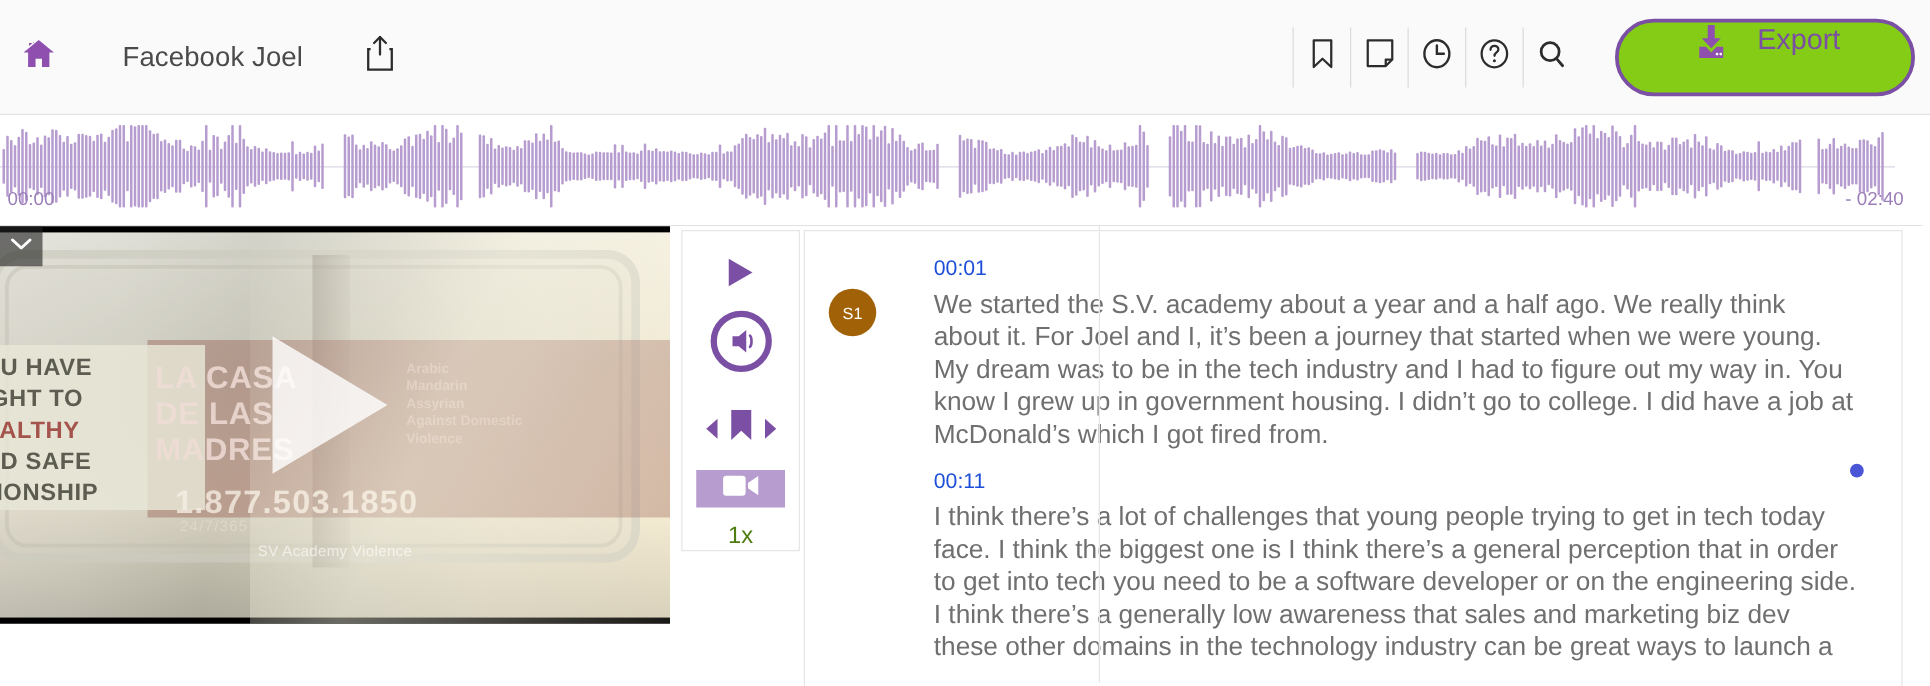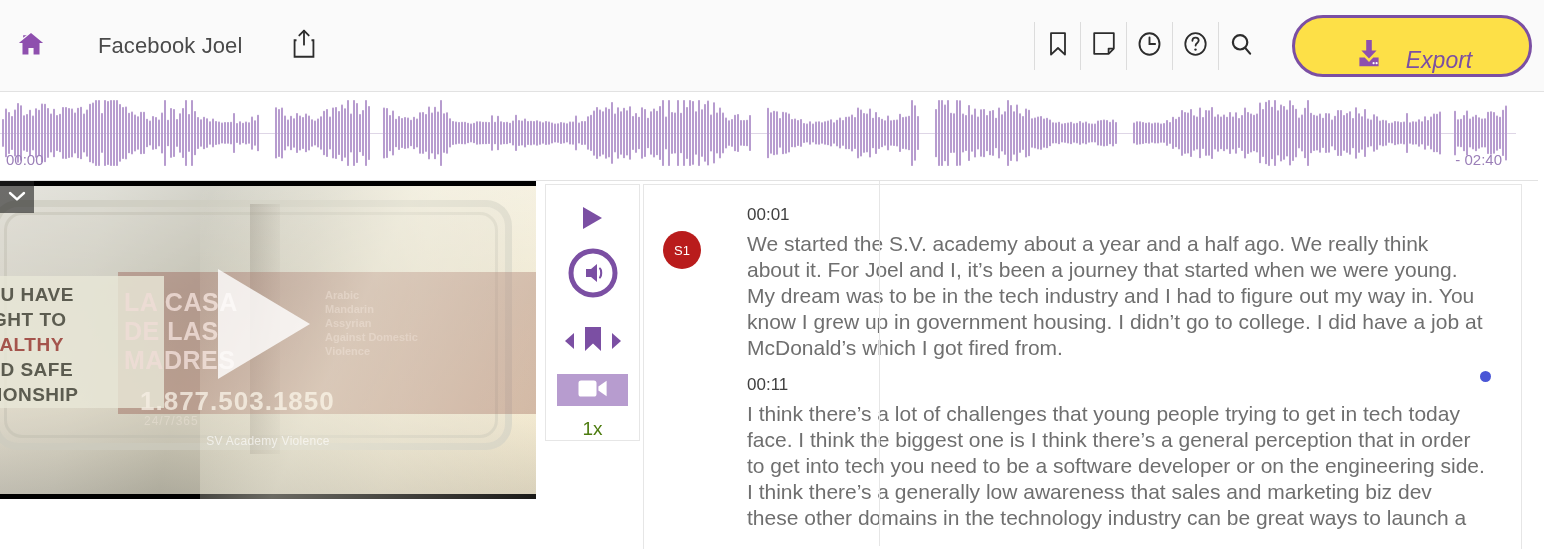--- a/index.html
+++ b/index.html
@@ -47,25 +47,24 @@
     border-left: 1px solid #dcdcdc;
     cursor: pointer;
   }
   .tool-btn:first-child { border-left: 1px solid #dcdcdc; }
 
   .export-btn {
     margin-right: 12px; margin-left: 28px;
     width: 240px; height: 62px;
     border: 3px solid #7b4fa3;
     border-radius: 31px;
-    background: #fde047;
-    display: flex; align-items: flex-end; justify-content: center;
+    background: #84cc16;
+    display: flex; align-items: flex-start; justify-content: center;
     gap: 20px;
     cursor: pointer;
-    font-style: italic;
   }
   .export-label { font-size: 23px; color: #7b4fa3; }
 
   
   .wave-strip {
     position: absolute; left: 0; top: 92px;
     width: 1538px; height: 89px;
     background: #ffffff;
     border-bottom: 1px solid #e2e2e2;
     overflow: hidden;
@@ -77,21 +76,21 @@
   }
   .wave-base {
     position: absolute; left: 0; top: 41px;
     width: 1516px; height: 1px; background: #ded6e6;
   }
   .wave-time-left {
     position: absolute; left: 6px; top: 59px;
     font-size: 15px; color: #9b7fb8;
   }
   .wave-time-right {
-    position: absolute; right: 36px; top: 59px;
+    position: absolute; right: 15px; top: 59px;
     font-size: 15px; color: #9b7fb8;
   }
 
   
   .lower { position: absolute; left: 0; top: 181px; width: 1544px; height: 368px; background: #ffffff; }
 
   
   .video-wrap {
     position: absolute; left: 0; top: 0;
     width: 536px; height: 318px;
@@ -246,21 +245,21 @@
   .tr-block.b2 { margin-top: 14px; }
   .avatar {
     position: absolute; left: 19px; top: 26px;
     width: 38px; height: 38px; border-radius: 50%;
     display: flex; align-items: center; justify-content: center;
     font-size: 13px; color: #ffffff;
     cursor: pointer;
   }
   .tr-time {
     margin-left: 103px;
-    font-size: 17px; color: #404040;
+    font-size: 17px; color: #1d4ed8;
     cursor: pointer;
   }
   .tr-text {
     margin-left: 103px; margin-right: 36px; margin-top: 6px;
     font-size: 21px; line-height: 26px; color: #6f6f6f;
     cursor: text;
   }
   .blue-dot {
     position: absolute; right: 30px;
     width: 11px; height: 11px; border-radius: 50%;
@@ -907,21 +906,21 @@
           <path d="M20.4 8.4 28.6 2.8v15.4l-8.2-5.6z"></path>
         </svg>
       </span>
     </div>
     <div class="ctrl-speed">1x</div>
   </div>
 
   <div class="transcript">
 
     <div class="tr-block b1">
-      <div class="avatar" style="background:#b91c1c">S1</div>
+      <div class="avatar" style="background:#a16207">S1</div>
       <div class="tr-time">00:01</div>
       <div class="tr-text">We started the S.V. academy about a year and a half ago. We really think about it. For Joel and I, it’s been a journey that started when we were young. My dream was to be in the tech industry and I had to figure out my way in. You know I grew up in government housing. I didn’t go to college. I did have a job at McDonald’s which I got fired from.</div>
       <div class="blue-dot" style="top:166px"></div>
     </div>
 
     <div class="tr-block b2">
 
       <div class="tr-time">00:11</div>
       <div class="tr-text">I think there’s a lot of challenges that young people trying to get in tech today face. I think the biggest one is I think there’s a general perception that in order to get into tech you need to be a software developer or on the engineering side. I think there’s a generally low awareness that sales and marketing biz dev these other domains in the technology industry can be great ways to launch a</div>
     </div>

